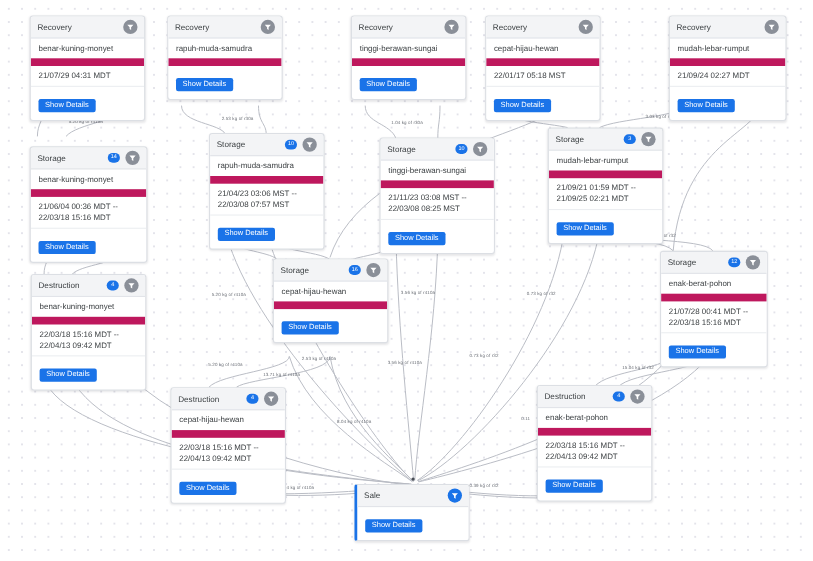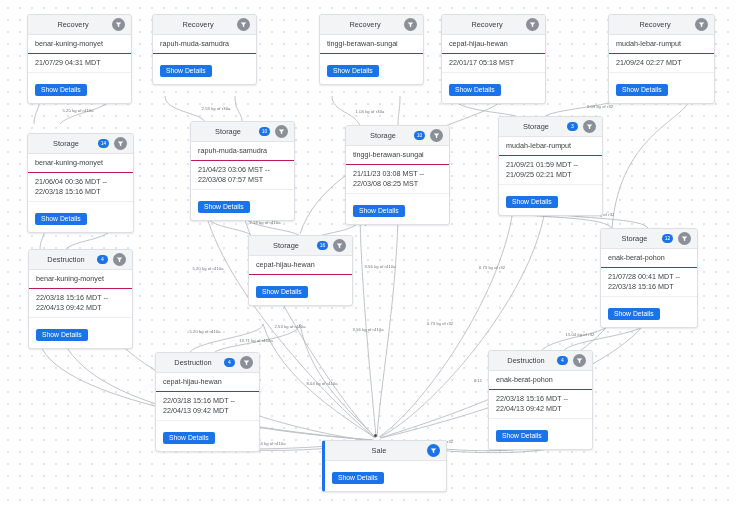--- a/index.html
+++ b/index.html
@@ -39,21 +39,20 @@
     overflow:hidden;
   }
   .node.selected{border-left:3px solid #1a73e8;}
   .node-header{
     display:flex;align-items:center;
     background:#f3f4f6;
     border-bottom:1px solid #e2e4e9;
     padding:0 6px;
     height:20px;
     box-sizing:border-box;
-    text-align:center;
   }
   .node-title{
     font-size:7.4px;color:#3c4043;flex:1 1 auto;
     white-space:nowrap;overflow:hidden;
   }
   .badge{
     display:inline-flex;align-items:center;justify-content:center;
     min-width:11px;height:9px;padding:0 2.5px;
     border-radius:5px;background:#1a73e8;color:#fff;
     font-size:5px;line-height:9px;margin-right:5px;
@@ -63,21 +62,21 @@
     width:13px;height:13px;border-radius:50%;
     background:#8a8f98;display:flex;align-items:center;justify-content:center;
     flex:0 0 auto;
   }
   .filter-btn.accent{background:#1a73e8;}
   .filter-btn svg{display:block;}
   .node-row{
     padding:4px 7px;
     font-size:7.2px;
     color:#3c4043;
-    border-bottom:1px solid #be185d;
+    border-bottom:7px solid #be185d;
     line-height:10px;
     white-space:nowrap;
   }
   .node-row.dates{white-space:normal;border-bottom:1px solid #eceef1;}
   .node-row.nb{border-bottom:none;}
   .node-foot{padding:5px 7px 7px 7px;}
   .details-btn{
     display:inline-block;
     background:#1a73e8;color:#ffffff;
     font-size:6.8px;line-height:12px;
@@ -404,21 +403,21 @@
       </span>
     </div>
     <div class="node-row">enak-berat-pohon</div>
     <div class="node-row dates">22/03/18 15:16 MDT --
 22/04/13 09:42 MDT</div>
     <div class="node-foot">
       <button class="details-btn">Show Details</button>
     </div>
   </div>
 
-  <div class="node selected" style="left:322px;top:440px;width:125px;">
+  <div class="node selected" style="left:322px;top:440px;width:105px;">
     <div class="node-header">
       <span class="node-title">Sale</span>
       <span class="filter-btn accent">
         <svg width="7" height="7" viewBox="0 0 10 10">
             <path d="M1 2h8l-3 3.4V9L4 7.7V5.4z" fill="#ffffff"></path>
           </svg>
       </span>
     </div>
     <div class="node-foot">
       <button class="details-btn">Show Details</button>

